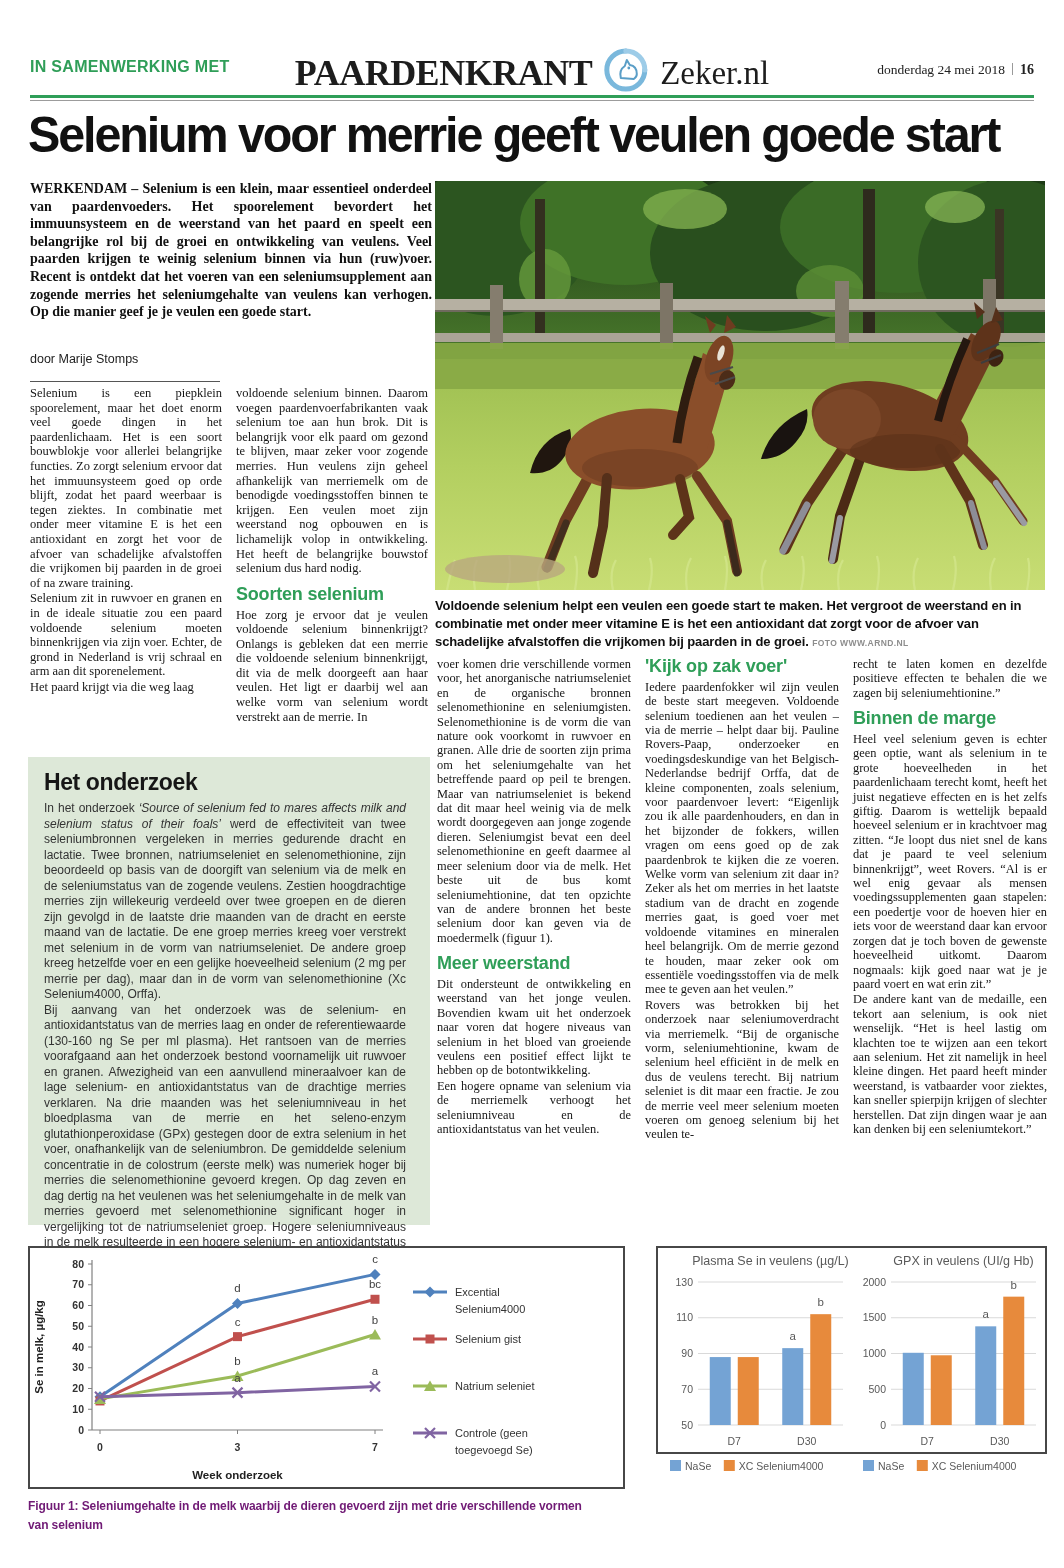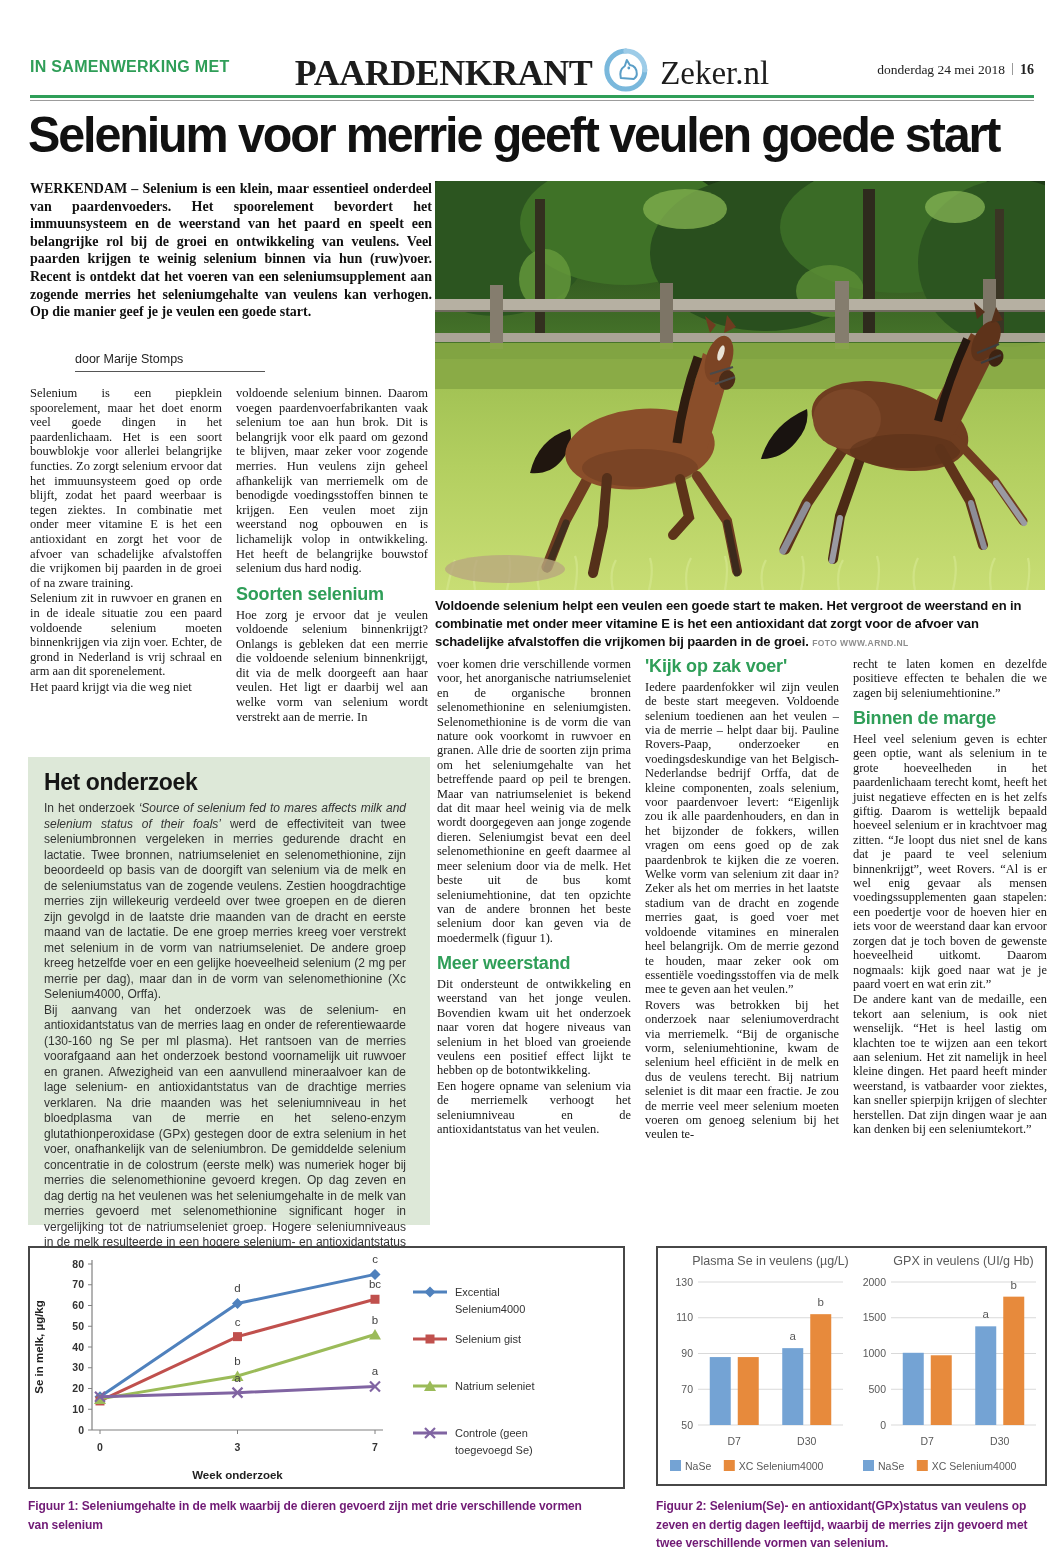--- a/index.html
+++ b/index.html
@@ -17,21 +17,21 @@
   .dateline b{font-size:14px;}
   .rule-green{position:absolute; left:30px; right:30px; top:95px; height:3px; background:var(--accent);}
   .rule-thin{position:absolute; left:30px; right:30px; top:100px; height:1px; background:#9c9c9c;}
 
   
   .headline{position:absolute; left:28px; top:106px; width:1040px; font-size:50px; font-weight:bold; letter-spacing:-2.2px; color:#111; white-space:nowrap; transform:scaleX(.97); transform-origin:0 50%;}
 
   
   .lead{position:absolute; left:30px; top:180px; width:402px; font-family:"Liberation Serif", serif; font-weight:bold; font-size:14px; line-height:17.6px; text-align:justify; color:#111;}
 
-  .byline{position:absolute; left:30px; top:352px; width:190px; font-size:12.5px; color:#222; padding-bottom:5px; border-bottom:1.5px solid #555;margin-left:45px;}
+  .byline{position:absolute; left:30px; top:352px; width:190px; font-size:12.5px; color:#222; padding-bottom:15px; border-bottom:1.5px solid #555;}
 
   .cols{display:flex; gap:14px;}
   .cols .col{flex:1; font-family:"Liberation Serif", serif; font-size:12.5px; line-height:14.6px; text-align:justify; color:#151515; hyphens:auto; -webkit-hyphens:auto;}
   .cols .col p{margin:0 0 1px 0;}
   .cols12{position:absolute; left:30px; top:386px; width:398px; height:360px; overflow:hidden;}
   .cols345{position:absolute; left:437px; top:657px; width:610px; height:580px; overflow:hidden;}
   .cols345 .col{font-size:12.4px; line-height:14.4px;}
   .subhead{color:var(--accent); font-family:"Liberation Sans", sans-serif; font-size:18px; font-weight:bold; letter-spacing:-.2px; margin:9px 0 3px 0; line-height:1.1;}
 
   
@@ -42,21 +42,21 @@
 
   
   .photo{position:absolute; left:435px; top:181px; width:530px;}
   .photo svg{display:block; width:610px; height:409px;}
   .photo-caption{margin-top:7px; font-size:13px; font-weight:bold; line-height:18px; letter-spacing:-.1px; color:#111; width:610px;}
   .photo-credit{font-size:8.5px; font-weight:bold; color:#8d8d8d; letter-spacing:.4px;}
 
   
   .figbox{position:absolute; background:#fff; border:2px solid #474747;}
   .figbox1{left:28px; top:1246px; width:597px; height:243px;}
-  .figbox2{left:656px; top:1246px; width:391px; height:240px; display:flex;}
+  .figbox2{left:656px; top:1246px; width:391px; height:208px; display:flex;}
   .figbox svg{display:block;}
   .figcap{position:absolute; font-size:12px; font-weight:bold; line-height:1.55; letter-spacing:-.1px; color:#701a75;}
   .figcap1{left:28px; top:1497px; width:560px;}
   .figcap2{left:656px; top:1497px; width:392px;}
 
   svg text{font-family:"Liberation Sans", sans-serif;}
   .axt{font-size:10.5px; font-weight:bold; fill:#333;}
   .axlab{font-size:11.5px; font-weight:bold; fill:#222;}
   .siglab{font-size:11.5px; fill:#3f3f3f;}
   .legt{font-size:11px; fill:#333;}
@@ -89,21 +89,21 @@
   <div class="rule-thin"></div>
 
   <h1 class="headline">Selenium voor merrie geeft veulen goede start</h1>
   <p class="lead">WERKENDAM – Selenium is een klein, maar essentieel onderdeel van paardenvoeders. Het spoorelement bevordert het immuunsysteem en de weerstand van het paard en speelt een belangrijke rol bij de groei en ontwikkeling van veulens. Veel paarden krijgen te weinig selenium binnen via hun (ruw)voer. Recent is ontdekt dat het voeren van een seleniumsupplement aan zogende merries het seleniumgehalte van veulens kan verhogen. Op die manier geef je je veulen een goede start.</p>
   <div class="byline">door Marije Stomps</div>
 
   <div class="cols cols12">
     <div class="col">
       <p>Selenium is een piepklein spoorelement, maar het doet enorm veel goede dingen in het paardenlichaam. Het is een soort bouwblokje voor allerlei belangrijke functies. Zo zorgt selenium ervoor dat het immuunsysteem goed op orde blijft, zodat het paard weerbaar is tegen ziektes. In combinatie met onder meer vitamine E is het een antioxidant en zorgt het voor de afvoer van schadelijke afvalstoffen die vrijkomen bij paarden in de groei of na zware training.</p>
       <p>Selenium zit in ruwvoer en granen en in de ideale situatie zou een paard voldoende selenium moeten binnenkrijgen via zijn voer. Echter, de grond in Nederland is vrij schraal en arm aan dit sporenelement.</p>
-      <p>Het paard krijgt via die weg niet</p>
+      <p>Het paard krijgt via die weg laag</p>
     </div>
     <div class="col">
       <p>voldoende selenium binnen. Daarom voegen paardenvoerfabrikanten vaak selenium toe aan hun brok. Dit is belangrijk voor elk paard om gezond te blijven, maar zeker voor zogende merries. Hun veulens zijn geheel afhankelijk van merriemelk om de benodigde voedingsstoffen binnen te krijgen. Een veulen moet zijn weerstand nog opbouwen en is lichamelijk volop in ontwikkeling. Het heeft de belangrijke bouwstof selenium dus hard nodig.</p>
       <h3 class="subhead">Soorten selenium</h3>
       <p>Hoe zorg je ervoor dat je veulen voldoende selenium binnenkrijgt? Onlangs is gebleken dat een merrie die voldoende selenium binnenkrijgt, dit via de melk doorgeeft aan haar veulen. Het ligt er daarbij wel aan welke vorm van selenium wordt verstrekt aan de merrie. In</p>
     </div>
   </div>
 
   <aside class="study-box">
     <h2>Het onderzoek</h2>
@@ -360,15 +360,14 @@
         <text x="134.75" y="70.33000000000001" class="barsig" text-anchor="middle">a</text>
         <rect x="152.25" y="48.657500000000006" width="21" height="128.3425" fill="#e78a3c"></rect>
         <text x="162.75" y="40.657500000000006" class="barsig" text-anchor="middle">b</text>
         <text x="148.75" y="197" class="bart" text-anchor="middle">D30</text>
         <rect x="12" y="212" width="11" height="11" fill="#74a3d4"></rect>
         <text x="27" y="221.5" class="bart" text-anchor="start">NaSe</text>
         <rect x="65.8" y="212" width="11" height="11" fill="#e78a3c"></rect>
         <text x="80.8" y="221.5" class="bart" text-anchor="start">XC Selenium4000</text>
       </svg>
   </div>
-  <div class="figcap figcap2">Figuur 2: Selenium(Se)- en antioxidant(GPx)status van veulens op zeven en dertig dagen leeftijd, waarbij de merries zijn gevoerd met twee verschillende vormen van selenium.</div>
 
 </div>
 
 </body></html>

